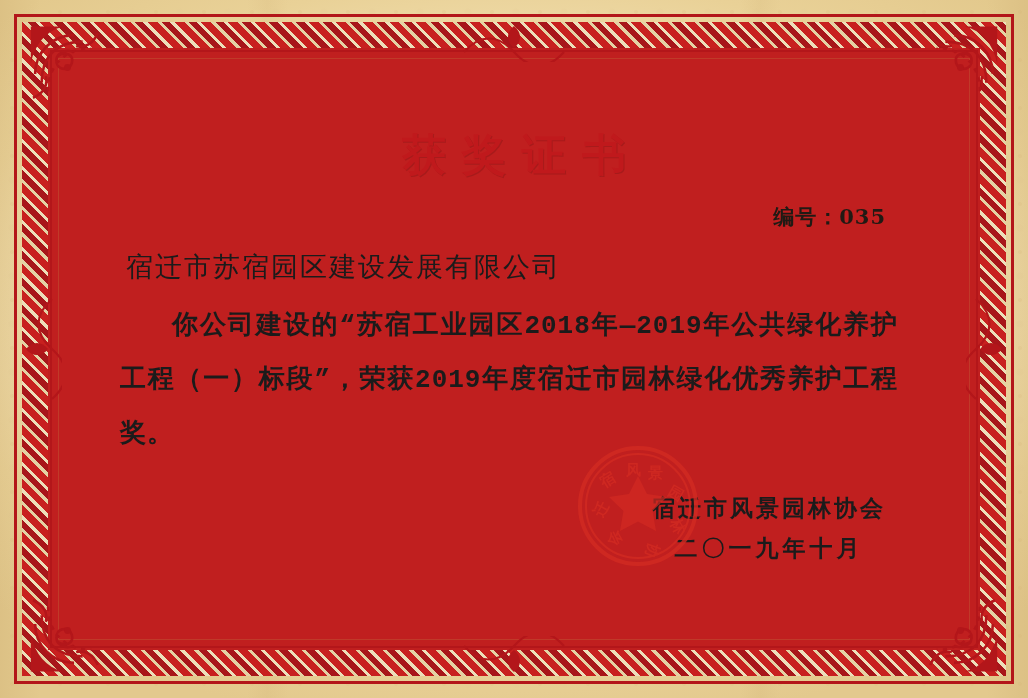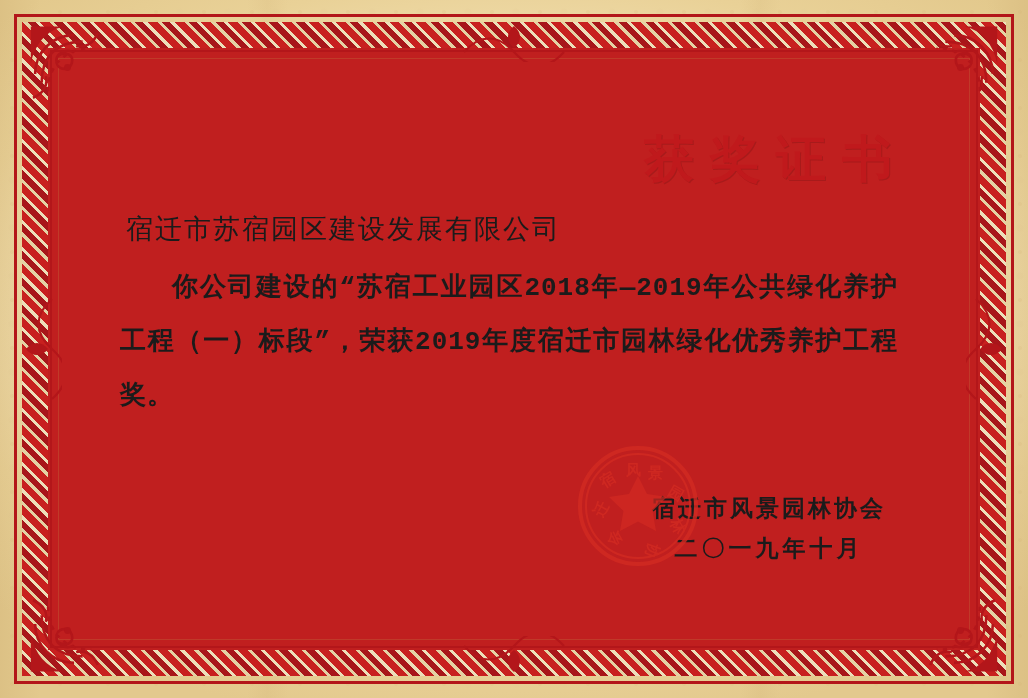--- a/index.html
+++ b/index.html
@@ -112,25 +112,25 @@
 
   
   .content {
     position: absolute;
     left: 66px; top: 66px; right: 66px; bottom: 66px;
     box-sizing: border-box;
     padding: 38px 54px 24px 54px;
   }
 
   .title {
-    text-align: right;
+    text-align: center;
     color: #c0191c;
     font-family: "DejaVu Serif", "Liberation Serif", serif;
     font-weight: 700;
-    font-size: 50px;
+    font-size: 44px;
     letter-spacing: 16px;
     text-indent: 16px;
     margin: 22px 0 0 0;
     text-shadow: 1px 1px 0 rgba(120,20,20,.35);
   }
 
   .serial {
     margin-top: 18px;
     text-align: right;
     padding-right: 22px;
@@ -274,20 +274,23 @@
     <svg viewBox="0 0 44 120" fill="none" stroke="currentColor" stroke-width="2.2">
       <path d="M34 10 c-18 16 -18 34 0 50 c18 16 18 34 0 50"></path>
       <path d="M8 60 c6 -8 16 -8 22 0 c-6 8 -16 8 -22 0z" fill="currentColor" stroke="none"></path>
     </svg>
   </div>
 
   <div class="content">
 
     <h1 class="title">获奖证书</h1>
 
+    <div class="serial">
+      <span>编号：</span><span>035</span>
+    </div>
 
     <div class="recipient">宿迁市苏宿园区建设发展有限公司</div>
 
     <div class="body-text">你公司建设的“苏宿工业园区2018年—2019年公共绿化养护工程（一）标段”，荣获2019年度宿迁市园林绿化优秀养护工程奖。</div>
 
     <div class="signature">
       <div>宿迁市风景园林协会</div>
       <div class="sign-date">二〇一九年十月</div>
     </div>
 

